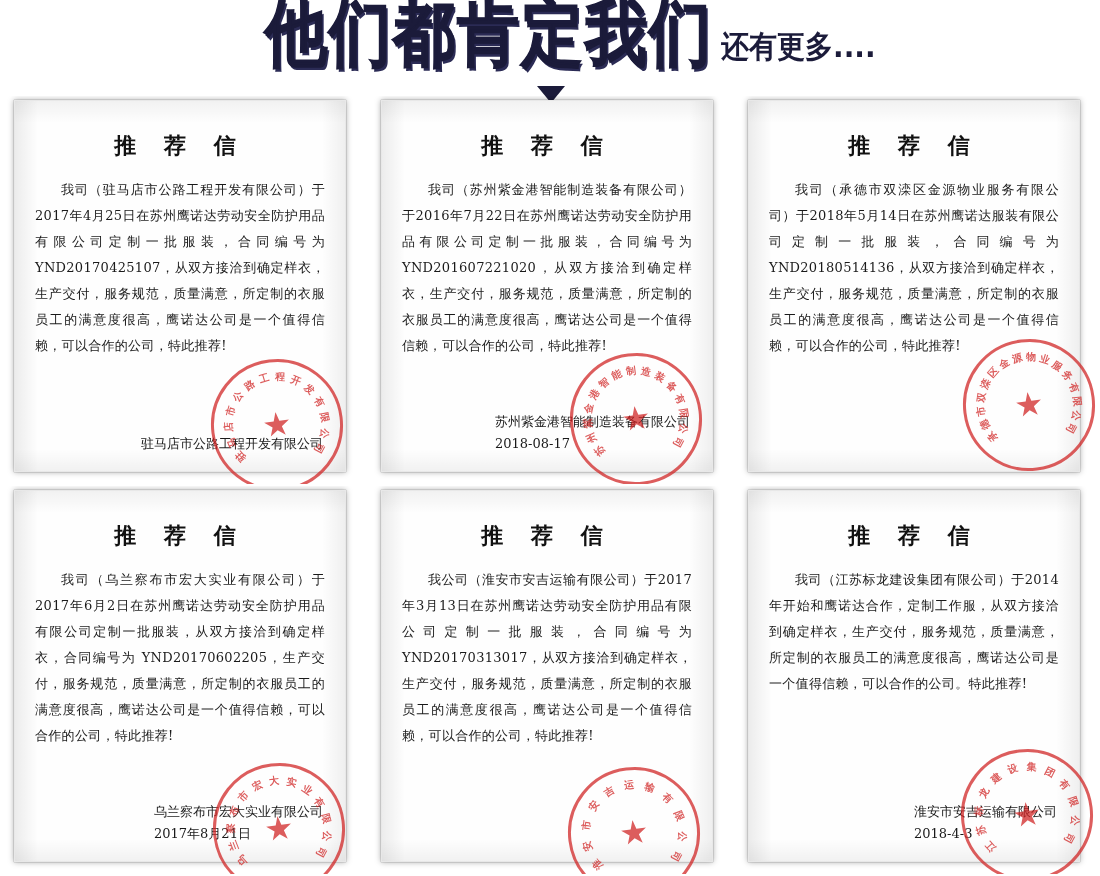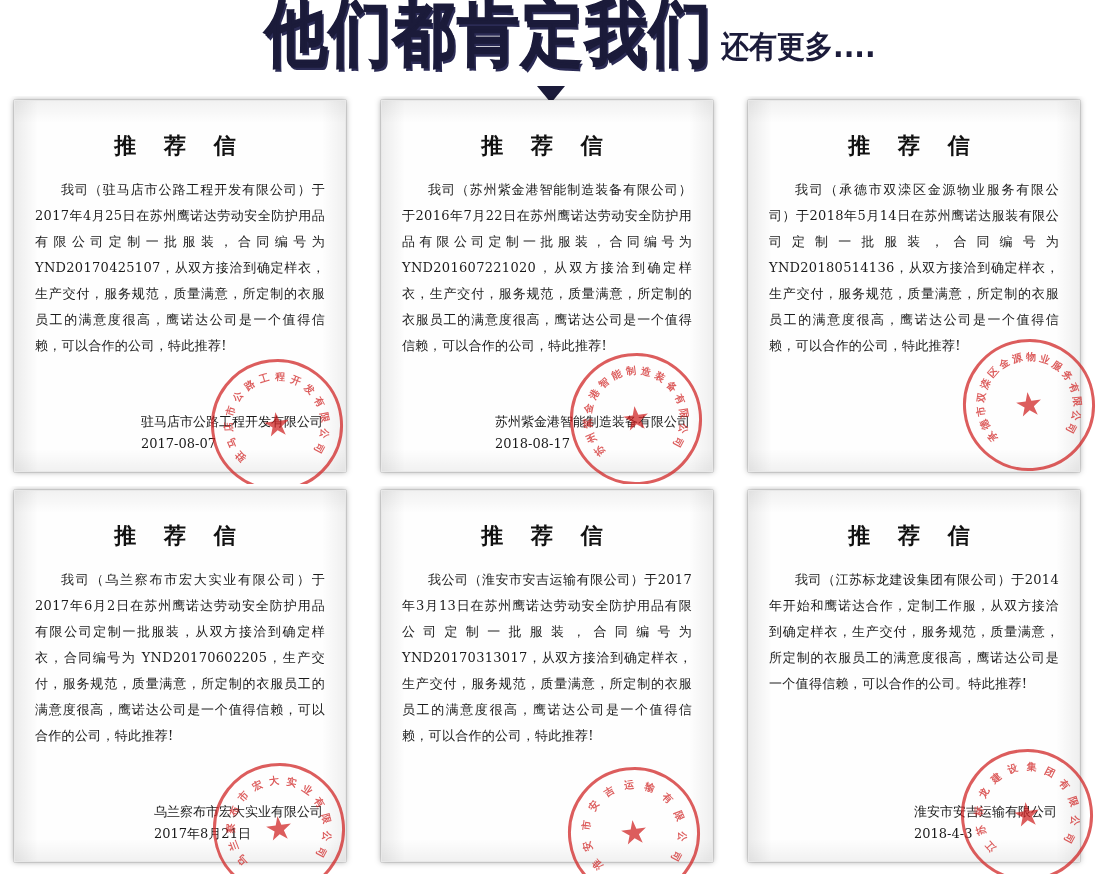--- a/index.html
+++ b/index.html
@@ -217,21 +217,20 @@
             <span style="transform: rotate(-61.1538deg) translate(50px) rotate(90deg) translate(-4px, -5px);">开</span>
             <span style="transform: rotate(-41.9231deg) translate(50px) rotate(90deg) translate(-4px, -5px);">发</span>
             <span style="transform: rotate(-22.6923deg) translate(50px) rotate(90deg) translate(-4px, -5px);">有</span>
             <span style="transform: rotate(-3.46154deg) translate(50px) rotate(90deg) translate(-4px, -5px);">限</span>
             <span style="transform: rotate(15.7692deg) translate(50px) rotate(90deg) translate(-4px, -5px);">公</span>
             <span style="transform: rotate(35deg) translate(50px) rotate(90deg) translate(-4px, -5px);">司</span>
           </div>
       </div>
       <div class="signature">
         <span class="sig-name">驻马店市公路工程开发有限公司</span>
-        <span class="sig-date">2017-08-07</span>
       </div>
     </div>
   </div>
 
   <div class="cell">
     <div class="paper">
       <div class="letter-title">推 荐 信</div>
       <div class="letter-body">我司（苏州紫金港智能制造装备有限公司）于2016年7月22日在苏州鹰诺达劳动安全防护用品有限公司定制一批服装，合同编号为 YND201607221020，从双方接洽到确定样衣，生产交付，服务规范，质量满意，所定制的衣服员工的满意度很高，鹰诺达公司是一个值得信赖，可以合作的公司，特此推荐!</div>
       <div class="stamp stamp-b">
         <div class="stamp-text" style="opacity: 1;">

